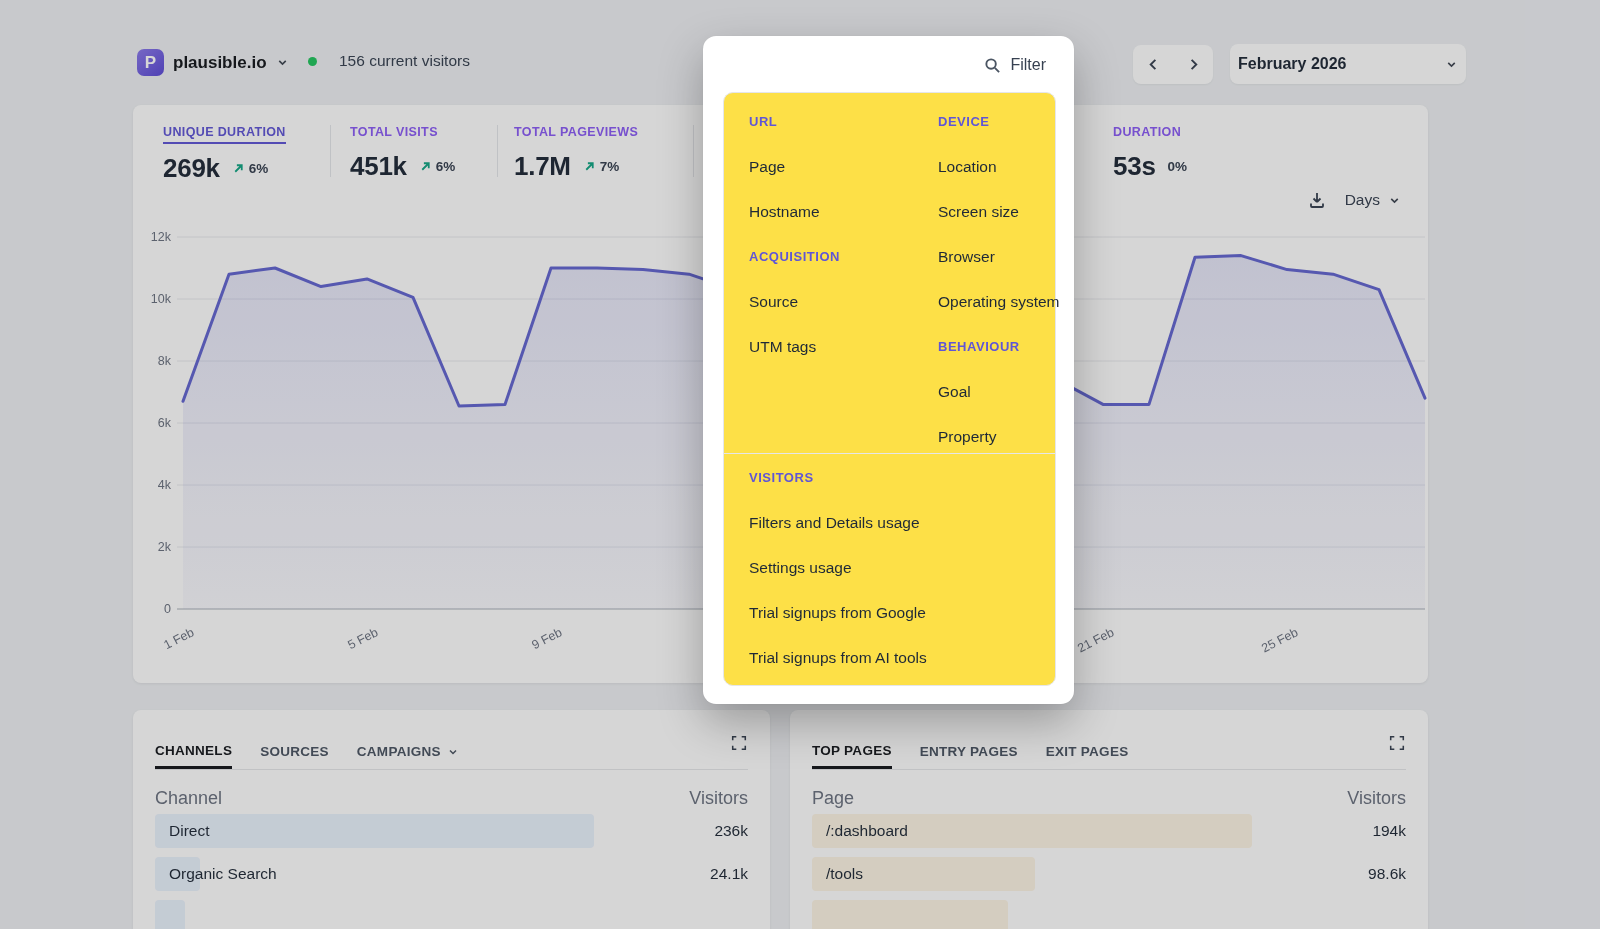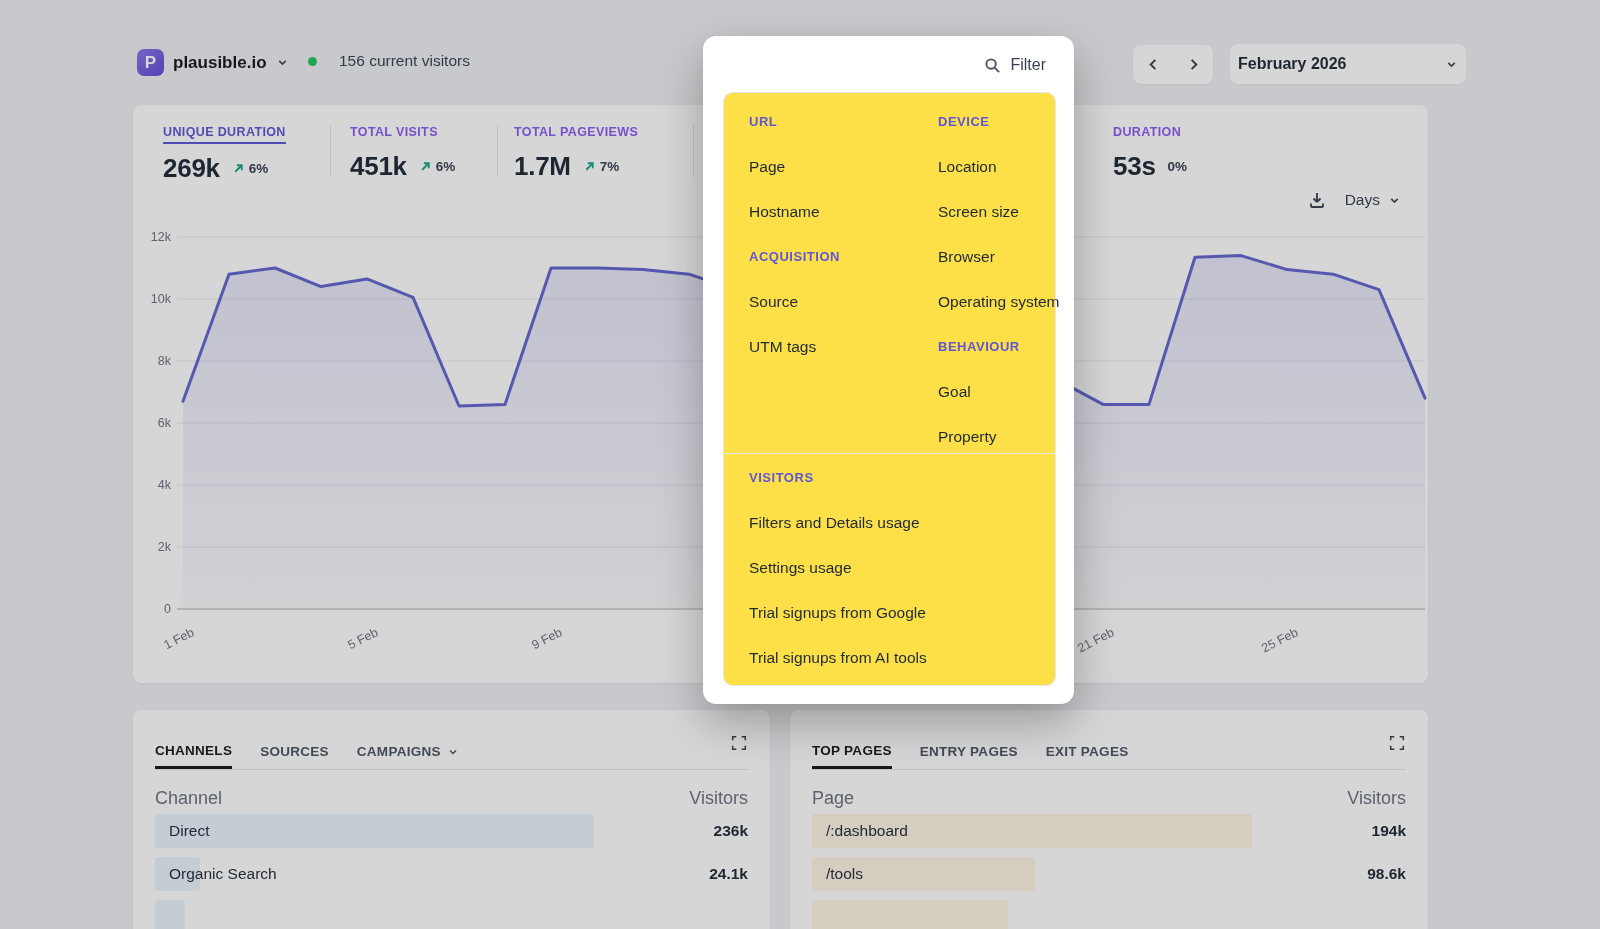--- a/index.html
+++ b/index.html
@@ -53,21 +53,21 @@
   .tab.active{color:#15181d;font-weight:700;border-bottom:3px solid #15181d;}
   .tab svg{width:12px;height:12px;stroke:#4b5563;stroke-width:2;fill:none;}
   .expand-btn{position:absolute;right:22px;top:24px;width:18px;height:18px;cursor:pointer;}
   .expand-btn svg{width:18px;height:18px;stroke:#374151;stroke-width:1.7;fill:none;}
   .col-headers{position:absolute;left:22px;right:22px;top:78px;display:flex;justify-content:space-between;}
   .col-h{font-size:18px;color:#6b7280;}
   .rows{position:absolute;left:22px;right:22px;top:104px;}
   .row{position:relative;height:34px;margin-bottom:9px;}
   .row .bar{position:absolute;left:0;top:0;bottom:0;border-radius:4px;}
   .row .row-label{position:absolute;left:14px;top:0;line-height:34px;font-size:15.5px;color:#1f2937;cursor:pointer;}
-  .row .row-value{position:absolute;right:0;top:0;line-height:34px;font-size:15.5px;font-weight:700;color:#1f2937;text-align:center;}
+  .row .row-value{position:absolute;right:0;top:0;line-height:34px;font-size:15.5px;font-weight:400;color:#1f2937;text-align:center;}
 
   
   .dim-overlay{position:absolute;inset:0;background:rgba(25,26,30,.18);z-index:50;}
   .modal{position:absolute;left:703px;top:36px;width:371px;height:668px;background:#fff;border-radius:13px;z-index:60;
          box-shadow:0 18px 45px rgba(0,0,0,.28),0 0 1px rgba(0,0,0,.1);}
   .filter-btn{position:absolute;right:28px;top:20px;display:flex;align-items:center;gap:9px;cursor:pointer;}
   .filter-btn svg{width:17px;height:17px;stroke:#4b5563;stroke-width:2;fill:none;}
   .filter-btn-label{font-size:16px;font-weight:500;color:#374151;}
   .menu-panel{position:absolute;left:20px;right:18px;top:56px;bottom:18px;border:1px solid #e5e6ea;border-radius:10px;background:#fde047;box-sizing:border-box;}
   .menu-col{position:absolute;top:6px;}

